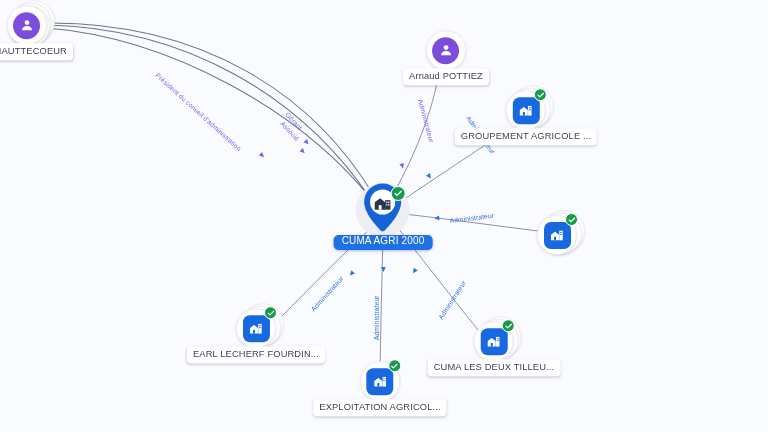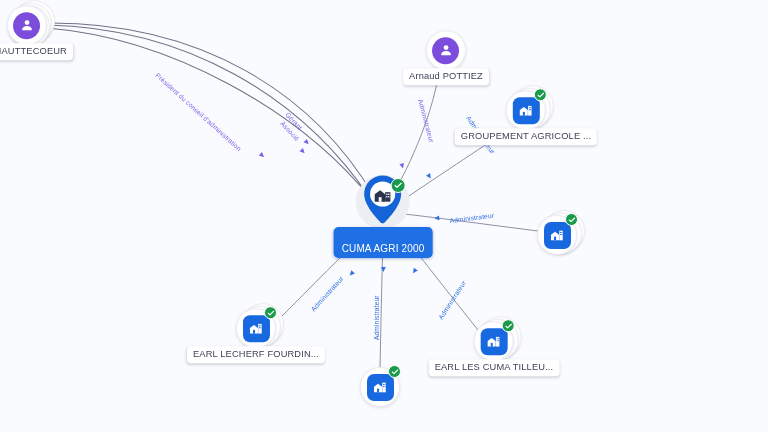--- a/index.html
+++ b/index.html
@@ -181,21 +181,21 @@
     letter-spacing: 0.15px;
     white-space: nowrap;
     padding: 3px 6px 3.5px 6px;
     border-radius: 4px;
     box-shadow: 0 1px 2.5px rgba(30,40,80,0.18);
   }
   .node-label.primary {
     background: #1f6fe5;
     color: #ffffff;
     font-size: 10px;
-    padding: 16px 8px 4px 8px;
+    padding: 0 8px 4px 8px;
     border-radius: 5px;
     box-shadow: 0 1px 3px rgba(20,60,140,0.35);
   }
 </style>
 </head>
 <body>
 
 <div id="graph-canvas">
 
   <svg id="edge-layer" viewBox="0 0 768 432">
@@ -360,21 +360,21 @@
             <rect x="7.6" y="14.5" width="3" height="5.5" fill="#1869e0"></rect>
           </svg>
         </div>
       </div>
       <div class="check-badge">
         <svg width="8" height="8" viewBox="0 0 24 24">
             <path d="M20 6 9 17l-5-5" fill="none" stroke="#ffffff" stroke-width="3.4" stroke-linecap="round" stroke-linejoin="round"></path>
           </svg>
       </div>
     </div>
-    <div class="node-label">EARL LES CUMA TILLEU...</div>
+    <div class="node-label">CUMA LES DEUX TILLEU...</div>
   </div>
 
   <div class="node" style="left:380px; top:387px;">
     <div class="node-art">
       <div class="disc">
         <div class="glyph company">
           <svg width="16" height="16" viewBox="0 0 24 24">
             <path d="M3 20V11.5L9 7l6 4.5V20z" fill="#ffffff"></path>
             <rect x="15.4" y="5.5" width="5.2" height="14.5" fill="#ffffff"></rect>
             <rect x="16.6" y="7.4" width="1.3" height="1.6" fill="#1869e0"></rect>
@@ -384,20 +384,21 @@
             <rect x="7.6" y="14.5" width="3" height="5.5" fill="#1869e0"></rect>
           </svg>
         </div>
       </div>
       <div class="check-badge">
         <svg width="8" height="8" viewBox="0 0 24 24">
             <path d="M20 6 9 17l-5-5" fill="none" stroke="#ffffff" stroke-width="3.4" stroke-linecap="round" stroke-linejoin="round"></path>
           </svg>
       </div>
     </div>
+    <div class="node-label">EXPLOITATION AGRICOL...</div>
   </div>
 
   <div class="node" style="left:256px; top:334px;">
     <div class="node-art">
       <div class="stack-card s1"></div>
       <div class="stack-card s2"></div>
       <div class="disc">
         <div class="glyph company">
           <svg width="16" height="16" viewBox="0 0 24 24">
             <path d="M3 20V11.5L9 7l6 4.5V20z" fill="#ffffff"></path>

